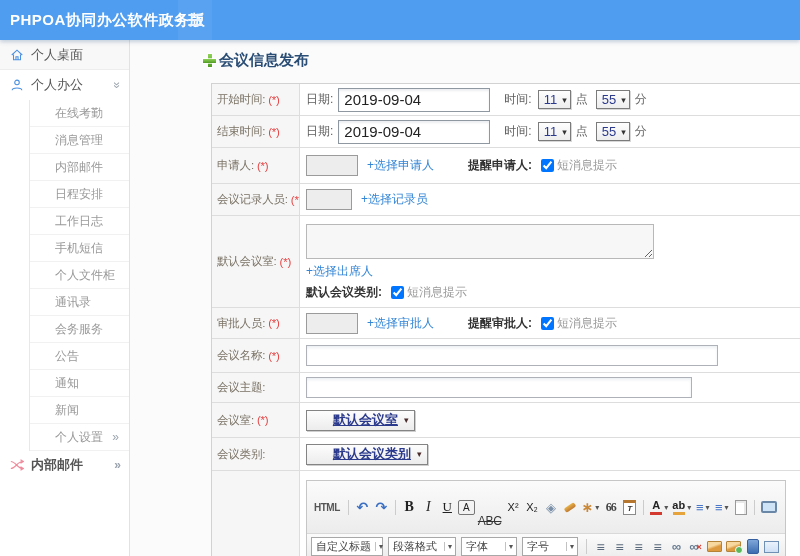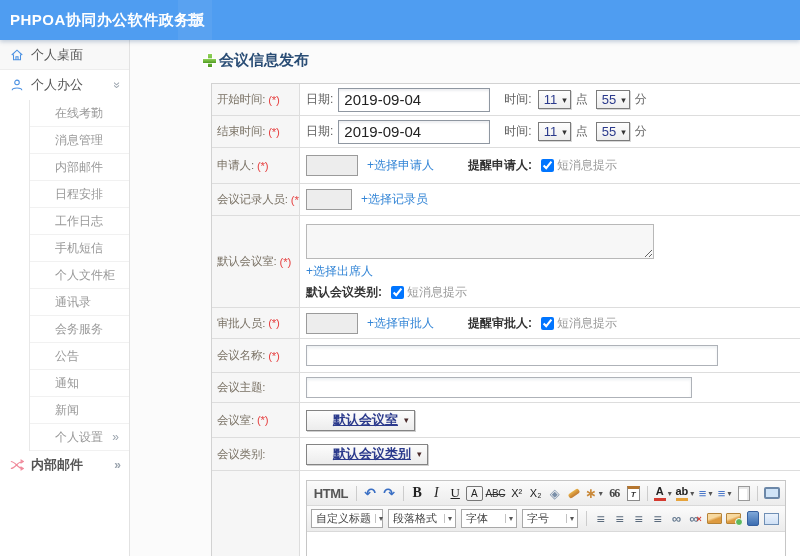--- a/index.html
+++ b/index.html
@@ -80,27 +80,27 @@
   .big-select .arr { font-size:9px; color:#4a2a2a; margin-left:6px; }
 
   
   .val-editor { flex:1; padding:9px 0 0 6px; display:flex; align-items:flex-start; min-width:0; }
   .editor { width:480px; border:1px solid #c6c6c6; background:#fff; height:200px; display:flex; flex-direction:column; }
   .tb { display:flex; align-items:center; background:linear-gradient(#fbfbfb,#ececec);
         border-bottom:1px solid #d9d9d9; padding:3px 4px; gap:2px; flex-wrap:nowrap; }
   .sep { width:1px; height:15px; background:#ccc; margin:0 3px; flex:0 0 1px; }
   .ti { height:18px; min-width:17px; display:inline-flex; align-items:center; justify-content:center;
         font-size:12px; color:#444; cursor:pointer; border-radius:2px; padding:0 1px; }
-  .t-html { font-size:13px; font-weight:bold; color:#555; letter-spacing:-.5px; border-right:0; padding:0 3px; }
+  .t-html { font-size:10px; font-weight:bold; color:#555; letter-spacing:-.5px; border-right:0; padding:0 3px; }
   .t-undo, .t-redo { color:#3a6fc4; font-weight:bold; font-size:14px; }
   .t-bold { font-family:"Liberation Serif",serif; font-weight:bold; font-size:14px; color:#222; }
   .t-italic { font-family:"Liberation Serif",serif; font-style:italic; font-size:14px; color:#222; }
   .t-underline { font-family:"Liberation Serif",serif; text-decoration:underline; font-size:13px; color:#222; }
   .t-fontbox { border:1px solid #777; font-size:10px; width:16px; height:15px; color:#222; }
-  .t-strike { font-size:10px; text-decoration:line-through; color:#333; letter-spacing:-.3px; }
+  .t-strike { font-size:12px; text-decoration:line-through; color:#333; letter-spacing:-.3px;margin-top:28px; }
   .t-sup, .t-sub { font-size:11px; color:#222; }
   .t-eraser { color:#7a8fa8; font-size:13px; }
   .t-wand { color:#c9893a; font-size:14px; font-weight:bold; }
   .t-quote { font-family:"Liberation Serif",serif; font-weight:bold; font-size:12px; color:#444; letter-spacing:-1px; }
   .t-list { color:#4a77c9; font-weight:bold; font-size:13px; }
   .tarr { font-size:8px; color:#555; margin-left:2px; }
   .stack { display:inline-flex; flex-direction:column; align-items:center; line-height:11px; }
   .stack .cbar { width:12px; height:3px; margin-top:1px; }
   .fc .cbar { background:#d43a2f; }
   .hc .cbar { background:#e6a33c; }

